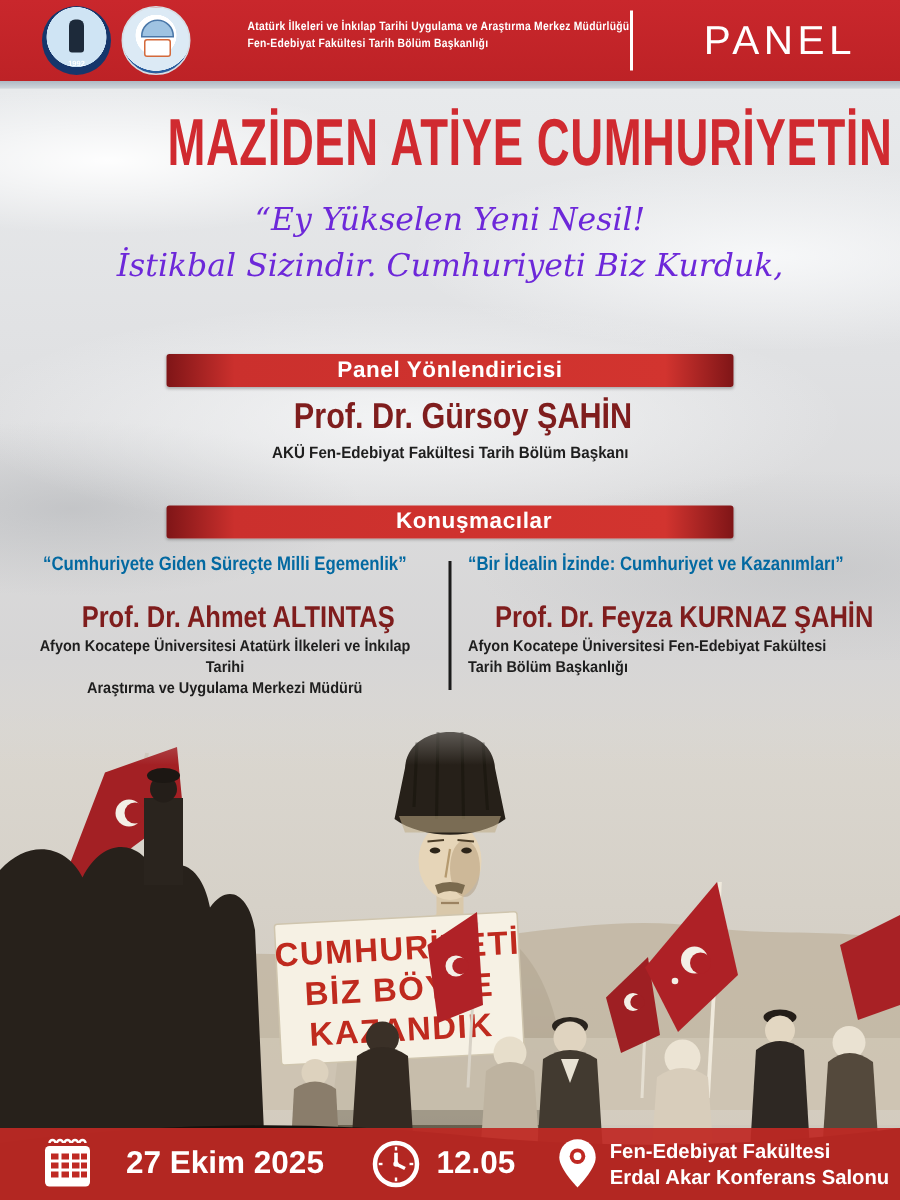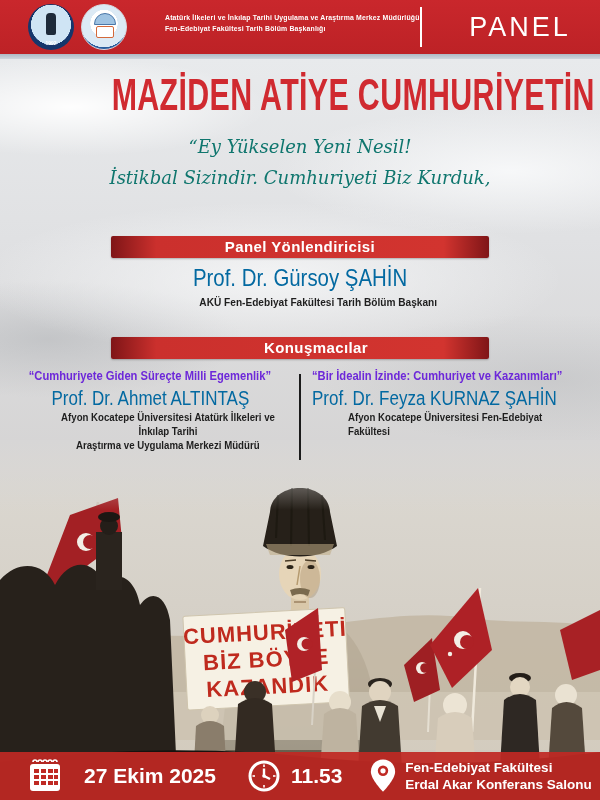--- a/index.html
+++ b/index.html
@@ -41,43 +41,43 @@
       radial-gradient(ellipse 300px 90px at 8% 70%, rgba(167,170,174,.45), transparent 65%),
       radial-gradient(ellipse 360px 100px at 92% 80%, rgba(178,180,183,.4), transparent 65%),
       linear-gradient(180deg,#e8eaec 0%,#e0e1e3 45%,#d5d4d4 100%); }
 
   
   .title{ position:absolute; top:72px; left:0; width:600px; text-align:center; z-index:3; }
   .title span{ display:inline-block; font-size:41px; font-weight:bold; color:#d02a30;
            transform:scaleX(.74) scaleY(1.08); transform-origin:center; white-space:nowrap;
            letter-spacing:.5px; }
   .quote{ position:absolute; top:131px; left:0; width:600px; text-align:center; z-index:3;
-           font-family:"DejaVu Serif", serif; font-style:italic; color:#0f766e;
-           font-size:18px; line-height:31px; }
+           font-family:"DejaVu Serif", serif; font-style:italic; color:#6d28d9;
+           font-size:21px; line-height:31px; }
   .ribbon{ position:absolute; left:50%; transform:translateX(-50%); width:378px; height:22px;
            z-index:3; text-align:center; color:#fff; font-size:15px; font-weight:bold;
            line-height:22px; letter-spacing:.4px; border-radius:2px;
            background:linear-gradient(90deg,#7f1517 0%,#cb302d 12%,#d2342f 88%,#7f1517 100%);
            box-shadow:0 1px 2px rgba(0,0,0,.25); }
   .ribbon-moderator{ top:236px; }
   .ribbon-speakers{ top:337px;padding-left:32px; }
-  .person-name{ font-weight:normal; color:#0369a1; white-space:nowrap; }
+  .person-name{ font-weight:bold; color:#7f1d1d; white-space:nowrap;padding-left:18px; }
   .moderator-name{ position:absolute; top:264px; left:0; width:600px; text-align:center; z-index:3; }
   .moderator-name span{ display:inline-block; font-size:24px; transform:scaleX(.85); }
   .moderator-affil{ position:absolute; top:295px; left:0; width:600px; text-align:center; z-index:3; }
-  .affil{ font-size:11px; font-weight:bold; color:#1e1e1e; line-height:14px;padding-left:36px; }
+  .affil{ font-size:11px; font-weight:bold; color:#1e1e1e; line-height:14px; }
   .affil span{ display:inline-block; transform:scaleX(.92); }
 
   .speakers-row{ position:absolute; top:368px; left:0; width:600px; z-index:3; }
   .speaker-col-left{ position:absolute; left:8px; top:0; width:284px; text-align:center; }
   .speaker-col-right{ position:absolute; left:312px; top:0; width:282px; text-align:left; }
-  .topic{ color:#6d28d9; font-weight:bold; font-size:13px; white-space:nowrap; }
+  .topic{ color:#0369a1; font-weight:bold; font-size:13px; white-space:nowrap; }
   .topic span{ display:inline-block; transform:scaleX(.86); transform-origin:center; }
   .speaker-col-right .topic span{ transform-origin:left center; }
-  .speaker-name{ margin-top:4px; }
+  .speaker-name{ margin-top:18px; }
   .speaker-name span{ display:inline-block; font-size:20px; transform:scaleX(.85); }
   .speaker-col-right .speaker-name span{ transform-origin:left center; }
   .speaker-affil{ margin-top:0; }
   .speaker-affil .affil{ font-size:10.5px; line-height:14px; }
   .speaker-col-right .affil span{ transform-origin:left center; }
   .col-divider{ position:absolute; left:299px; top:6px; width:2px; height:86px; background:#1b1b1b; }
 
   
   .photo-area{ position:absolute; top:440px; left:0; width:600px; height:360px; z-index:1;
            background:linear-gradient(180deg,#dcd9d3 0%,#d6d1c8 45%,#cdc6ba 100%); }
@@ -144,20 +144,21 @@
         <div class="affil"><span>Afyon Kocatepe Üniversitesi Atatürk İlkeleri ve İnkılap Tarihi</span></div>
         <div class="affil"><span>Araştırma ve Uygulama Merkezi Müdürü</span></div>
       </div>
     </div>
     <div class="col-divider"></div>
     <div class="speaker-col-right">
       <div class="topic"><span>“Bir İdealin İzinde: Cumhuriyet ve Kazanımları”</span></div>
       <div class="speaker-name person-name"><span>Prof. Dr. Feyza KURNAZ ŞAHİN</span></div>
       <div class="speaker-affil">
         <div class="affil"><span>Afyon Kocatepe Üniversitesi Fen-Edebiyat Fakültesi</span></div>
+        <div class="affil"><span>Tarih Bölüm Başkanlığı</span></div>
       </div>
     </div>
   </div>
 
   <div class="photo-area">
     <svg width="600" height="360" viewBox="0 0 600 360">
       <defs>
         <linearGradient id="ug" x1="0" y1="0" x2="0" y2="1">
           <stop offset="0" stop-color="#978c7a"></stop>
             <stop offset="1" stop-color="#57503f"></stop>
@@ -287,21 +288,21 @@
           <path d="M18,6.5 L18,9"></path>
             <path d="M18,27 L18,29.5"></path>
             <path d="M6.5,18 L9,18"></path>
             <path d="M27,18 L29.5,18"></path>
         </g>
         <path d="M18,18 L18,10.5" stroke="#fff" stroke-width="2.4"></path>
         <path d="M18,18 L24,21" stroke="#fff" stroke-width="2.4"></path>
         <circle cx="18" cy="18" r="1.8" fill="#fff"></circle>
       </svg>
       <div class="f-texts">
-        <div class="f-line-big">11.53</div>
+        <div class="f-line-big">12.05</div>
       </div>
     </div>
     <div class="f-group f-venue">
       <svg class="f-icon" width="26" height="36" viewBox="0 0 30 40">
         <path d="M15,1 C23,1 29,7 29,15 C29,24 15,38 15,38 C15,38 1,24 1,15 C1,7 7,1 15,1 Z" fill="#fff"></path>
         <circle cx="15" cy="14" r="6" fill="#bf2923"></circle>
         <circle cx="15" cy="14" r="3" fill="#fff"></circle>
       </svg>
       <div class="f-texts">
         <div class="f-line-sm">Fen-Edebiyat Fakültesi</div>

